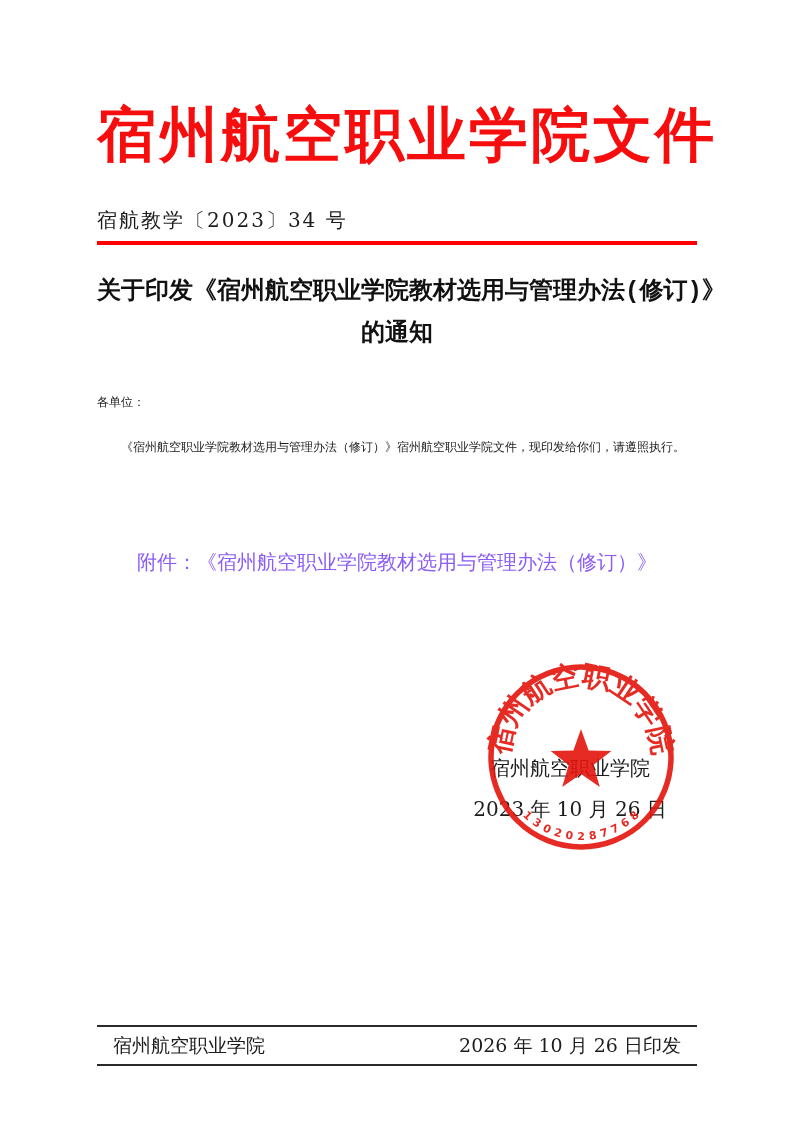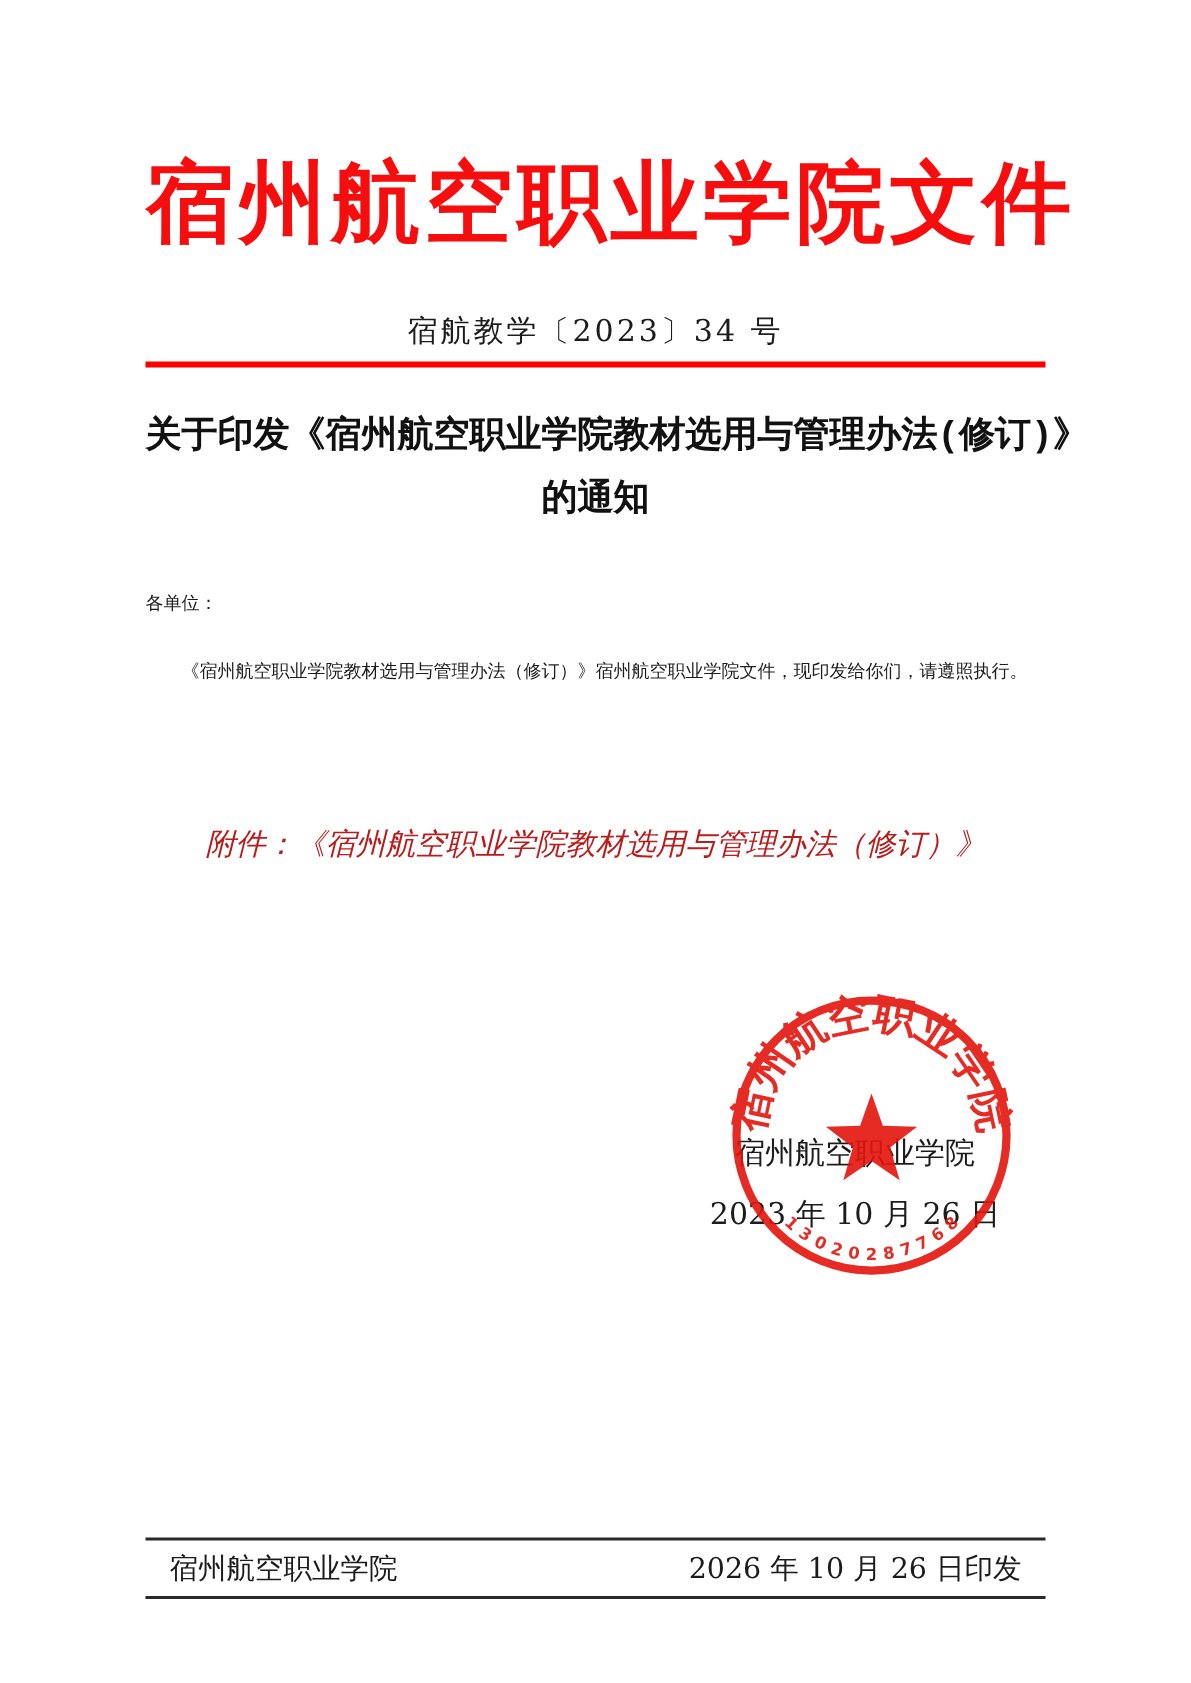--- a/index.html
+++ b/index.html
@@ -25,21 +25,21 @@
     text-align: right;
     font-size: 59px;
     font-weight: bold;
     letter-spacing: 3px;
     color: #f60d0d;
     white-space: nowrap;
     font-family: "DejaVu Serif", "Liberation Serif", serif;
   }
   .doc-number {
     margin-top: 31px;
-    text-align: center;
+    text-align: left;
     font-size: 20px;
     color: #1c1c1c;
     letter-spacing: 2px;
   }
   .red-rule {
     margin-top: 7px;
     height: 4px;
     background: #fe0000;
     width: 100%;
   }
@@ -60,22 +60,21 @@
     color: #1c1c1c;
     text-align: justify;
   }
   .salutation { }
   .paragraph { text-indent: 2em; }
   .attachment {
     margin-top: 70px;
     font-size: 20px;
     line-height: 45px;
     text-indent: 2em;
-    color: #b91c1c;
-    font-style: italic;
+    color: #8b5cf6;
   }
   .signature-block {
     position: absolute;
     left: 452px;
     top: 748px;
     width: 236px;
     text-align: center;
     font-size: 20px;
     line-height: 41px;
     color: #1c1c1c;

